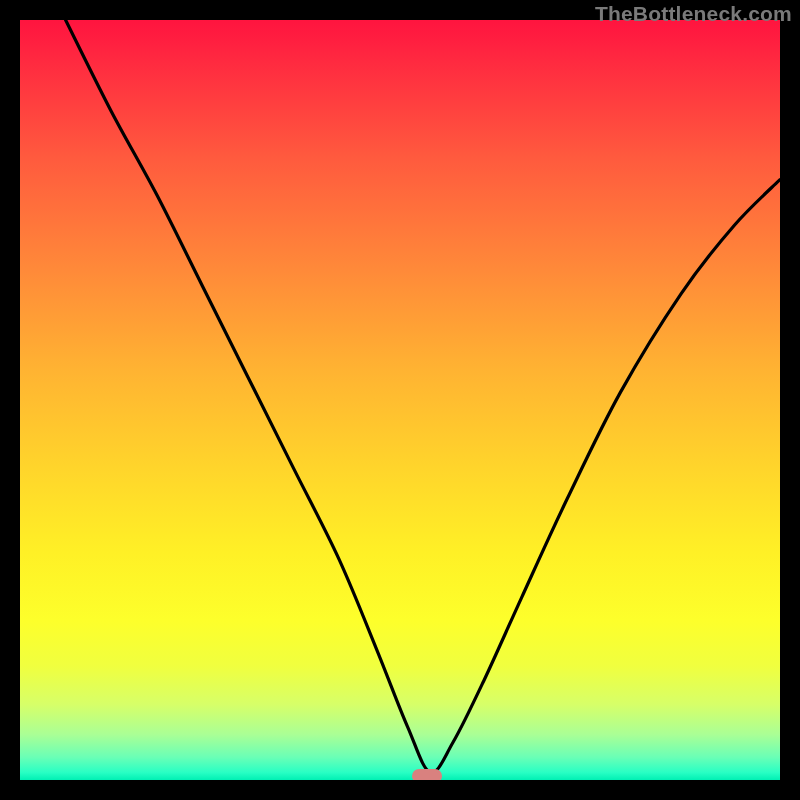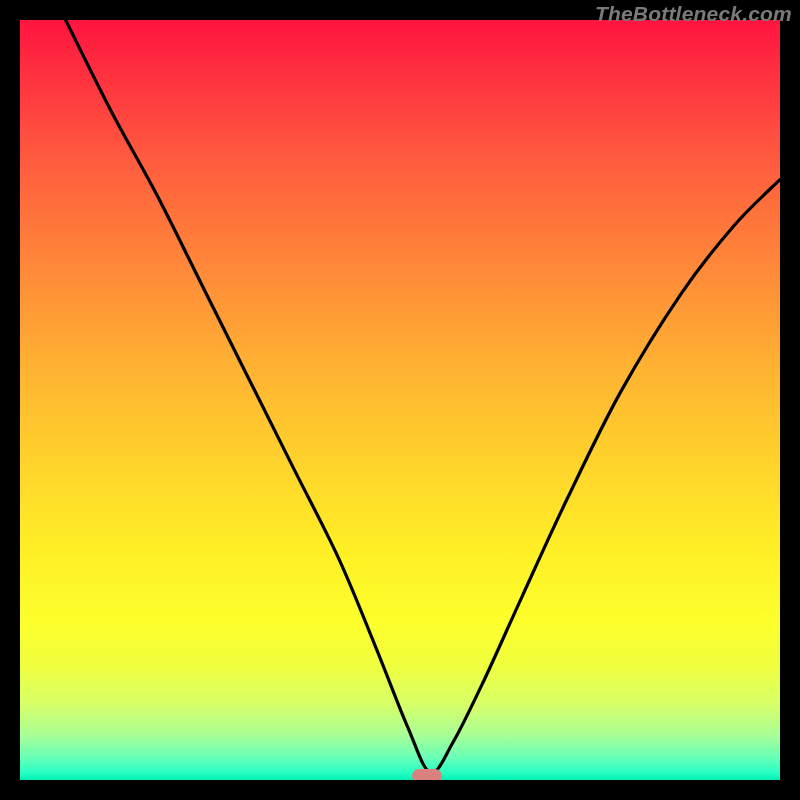--- a/index.html
+++ b/index.html
@@ -8,21 +8,20 @@
     width: 800px;
     height: 800px;
     background: #000;
     overflow: hidden;
   }
   .frame {
     position: relative;
     width: 800px;
     height: 800px;
     background: #000;
-    font-style: italic;
   }
   .plot-area {
     position: absolute;
     left: 20px;
     top: 20px;
     width: 760px;
     height: 760px;
     overflow: hidden;
   }
   .gradient {

